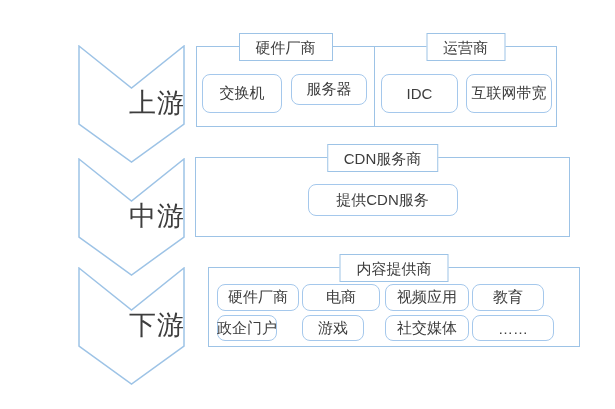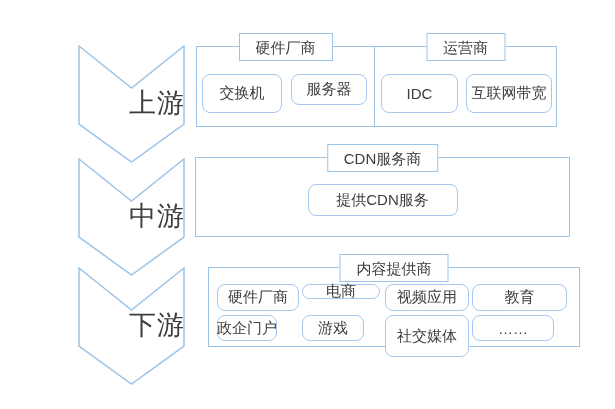--- a/index.html
+++ b/index.html
@@ -99,22 +99,22 @@
   </div>
 
   <div class="group" style="left:195px; top:157px; width:375px; height:80px;">
     <div class="tab">CDN服务商</div>
     <div class="pill" style="left:50%; transform:translateX(-50%); top:26px; width:150px; height:32px;">提供CDN服务</div>
   </div>
 
   <div class="group" style="left:192px; top:267px; width:372px; height:80px;margin-left:16px;">
     <div class="tab">内容提供商</div>
     <div class="pill" style="left:8px; top:16px; width:82px; height:27px;">硬件厂商</div>
-    <div class="pill" style="left:93px; top:16px; width:78px; height:15px;">电商</div>
+    <div class="pill" style="left:93px; top:16px; width:78px; height:27px;">电商</div>
     <div class="pill" style="left:176px; top:16px; width:84px; height:27px;">视频应用</div>
-    <div class="pill" style="left:263px; top:16px; width:95px; height:27px;text-align:center;">教育</div>
+    <div class="pill" style="left:263px; top:16px; width:72px; height:27px;text-align:center;">教育</div>
     <div class="pill" style="left:8px; top:47px; width:60px; height:26px;">政企门户</div>
     <div class="pill" style="left:93px; top:47px; width:62px; height:26px;">游戏</div>
-    <div class="pill" style="left:176px; top:47px; width:84px; height:42px;">社交媒体</div>
+    <div class="pill" style="left:176px; top:47px; width:84px; height:26px;">社交媒体</div>
     <div class="pill" style="left:263px; top:47px; width:82px; height:26px;">……</div>
   </div>
 
 </div>
 
 </body></html>

